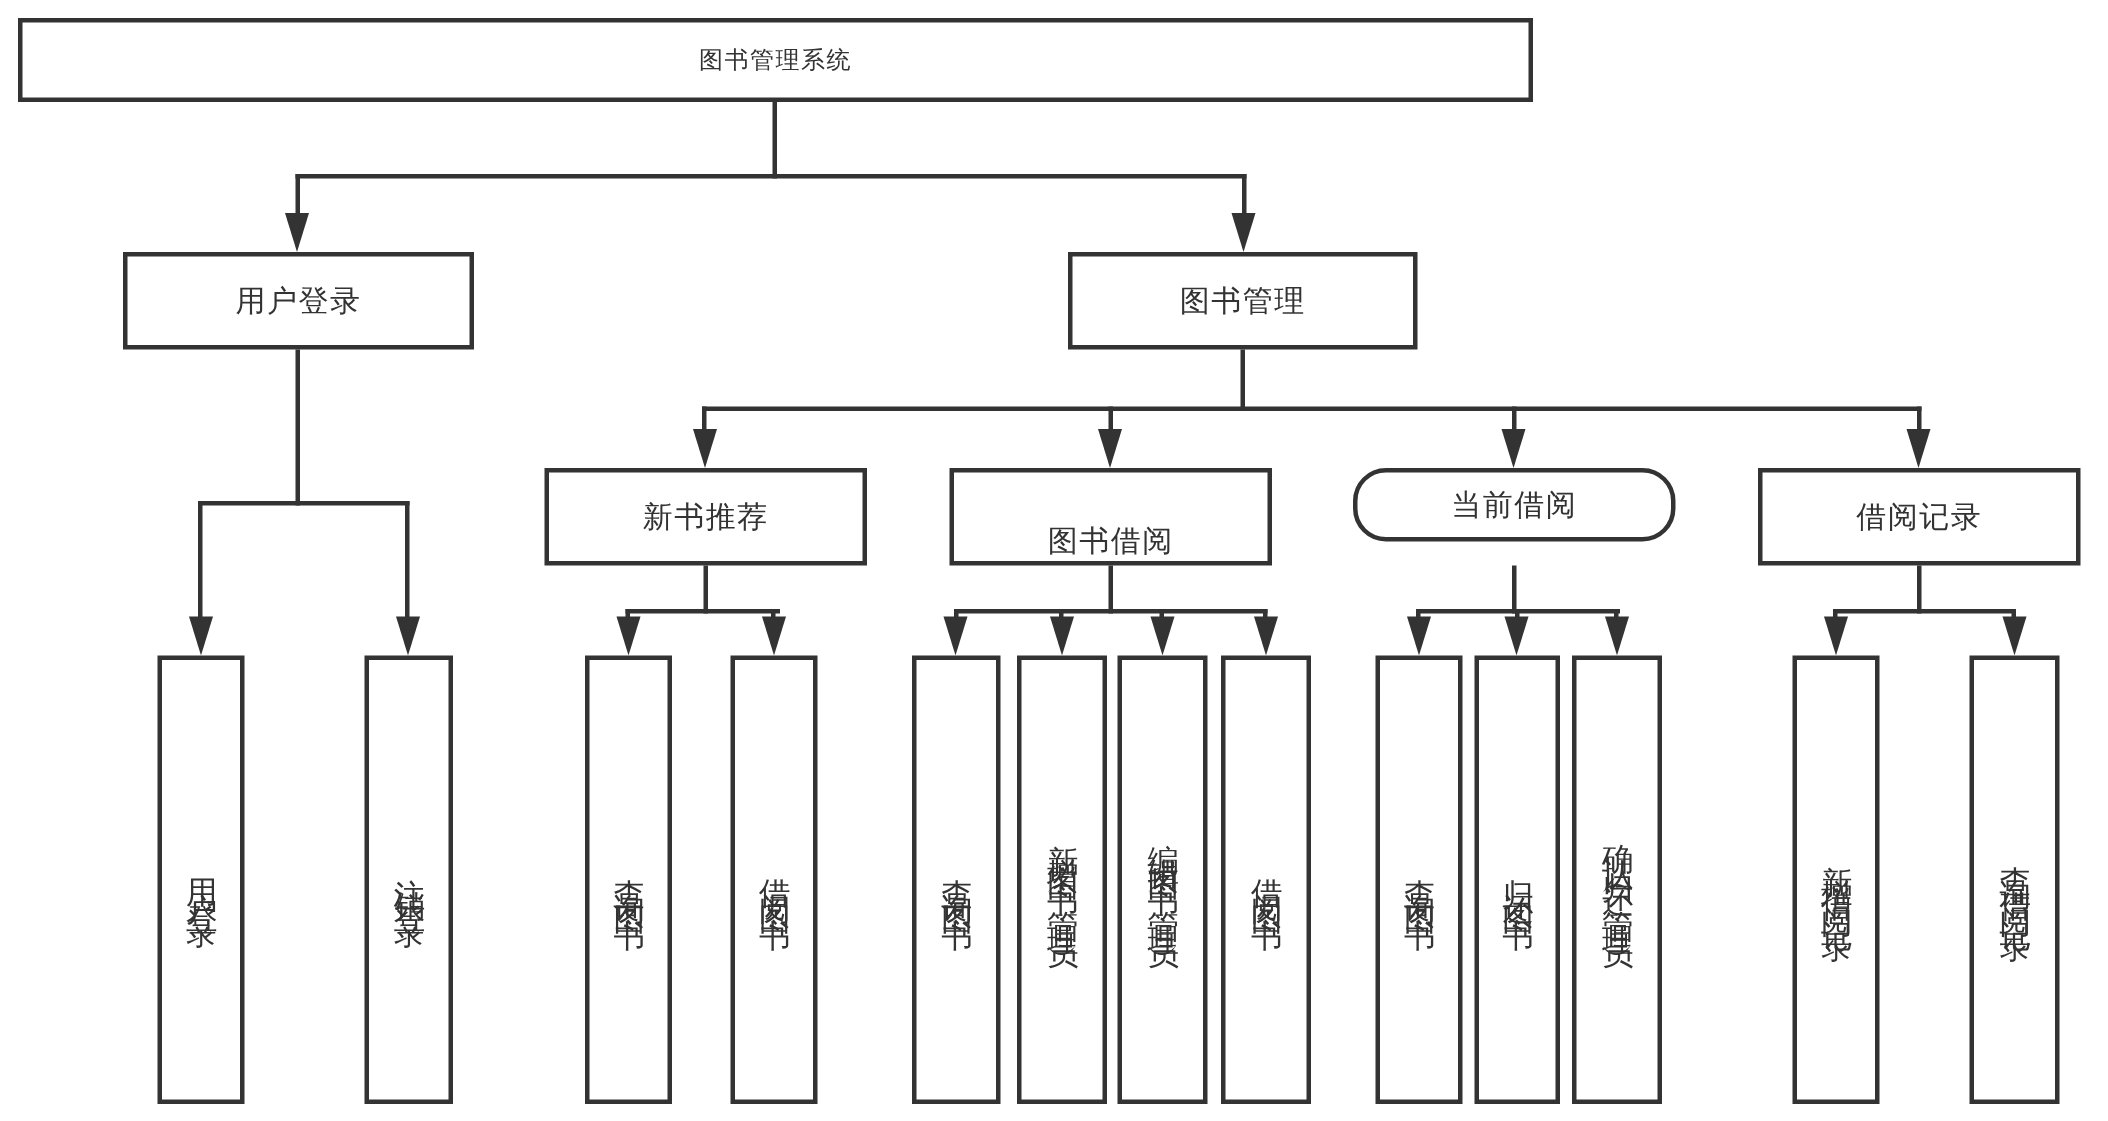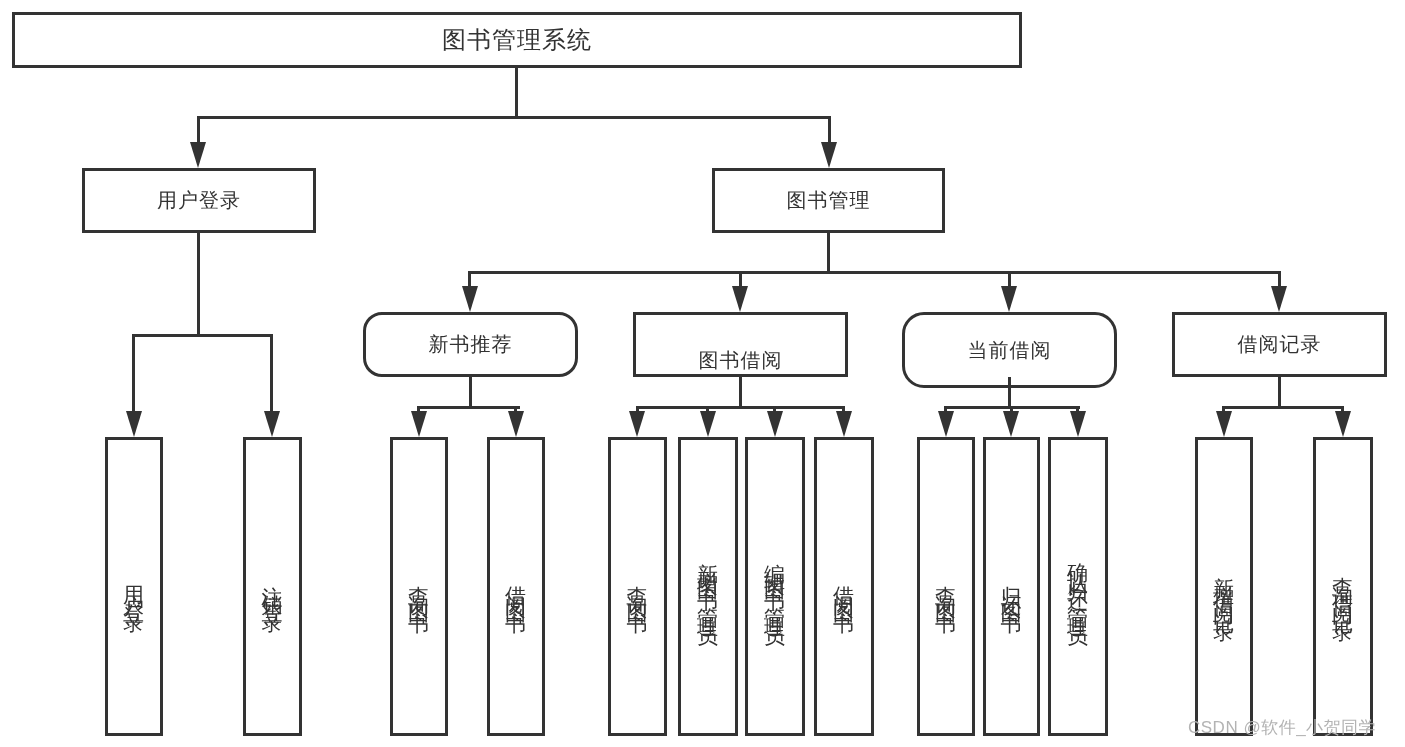--- a/index.html
+++ b/index.html
@@ -5,21 +5,21 @@
   html,body{margin:0;padding:0;background:#ffffff;}
   #canvas{
     position:relative;width:1405px;height:747px;background:#ffffff;
     font-family:"Liberation Sans","DejaVu Sans",sans-serif;color:#333333;overflow:hidden;
   }
   .box{
     position:absolute;box-sizing:border-box;border:3px solid #333333;background:#ffffff;
     display:flex;align-items:center;justify-content:center;
   }
   .hlabel{font-size:20px;letter-spacing:1px;color:#333333;white-space:nowrap;}
-  .root-label{font-size:24px;letter-spacing:1px;}
+  .root-label{font-size:16px;letter-spacing:1px;}
   .leaf .vlabel{
     writing-mode:vertical-rl;text-orientation:mixed;
     font-size:21px;letter-spacing:9px;color:#333333;line-height:1;
   }
   .ln{position:absolute;background:#333333;}
   .ah{
     position:absolute;width:0;height:0;
     border-left:8px solid transparent;border-right:8px solid transparent;
     border-top:26px solid #333333;
   }
@@ -62,27 +62,27 @@
   <div class="ln" style="left:468px;top:271px;width:813px;height:3px;"></div>
   <div class="ln" style="left:468px;top:271px;width:3px;height:17px;"></div>
   <div class="ah" style="left:462px;top:286px;"></div>
   <div class="ln" style="left:739px;top:271px;width:3px;height:17px;"></div>
   <div class="ah" style="left:732px;top:286px;"></div>
   <div class="ln" style="left:1008px;top:271px;width:3px;height:17px;"></div>
   <div class="ah" style="left:1001px;top:286px;"></div>
   <div class="ln" style="left:1278px;top:271px;width:3px;height:17px;"></div>
   <div class="ah" style="left:1271px;top:286px;"></div>
 
-  <div class="box" style="left:363px;top:312px;width:215px;height:65px;border-radius:19px;">
+  <div class="box" style="left:363px;top:312px;width:215px;height:65px;">
     <span class="hlabel">新书推荐</span>
   </div>
   <div class="box" style="left:633px;top:312px;width:215px;height:65px;align-items:flex-end;">
     <span class="hlabel">图书借阅</span>
   </div>
-  <div class="box" style="left:902px;top:312px;width:215px;height:76px;border-radius:22px;">
+  <div class="box" style="left:902px;top:312px;width:215px;height:49px;border-radius:22px;">
     <span class="hlabel">当前借阅</span>
   </div>
   <div class="box" style="left:1172px;top:312px;width:215px;height:65px;">
     <span class="hlabel">借阅记录</span>
   </div>
 
   <div class="ln" style="left:469px;top:377px;width:3px;height:32px;"></div>
   <div class="ln" style="left:417px;top:406px;width:103px;height:3px;"></div>
   <div class="ln" style="left:417px;top:406px;width:3px;height:7px;"></div>
   <div class="ah" style="left:411px;top:411px;"></div>
@@ -153,15 +153,14 @@
     <span class="vlabel">确认归还（管理员）</span>
   </div>
 
   <div class="box leaf" style="left:1195px;top:437px;width:58px;height:299px;">
     <span class="vlabel">新增借阅记录</span>
   </div>
   <div class="box leaf" style="left:1313px;top:437px;width:60px;height:299px;">
     <span class="vlabel">查询借阅记录</span>
   </div>
 
-  <div class="watermark">CSDN @软件_小贺同学</div>
 
 </div>
 
 </body></html>

